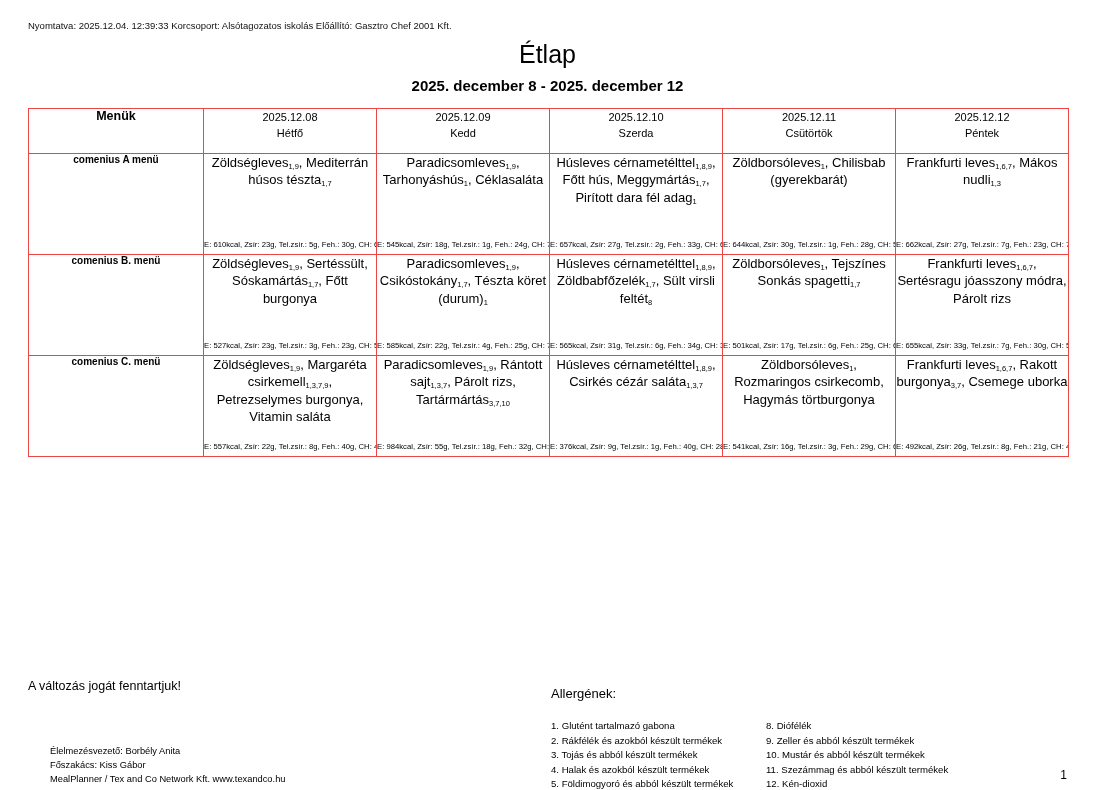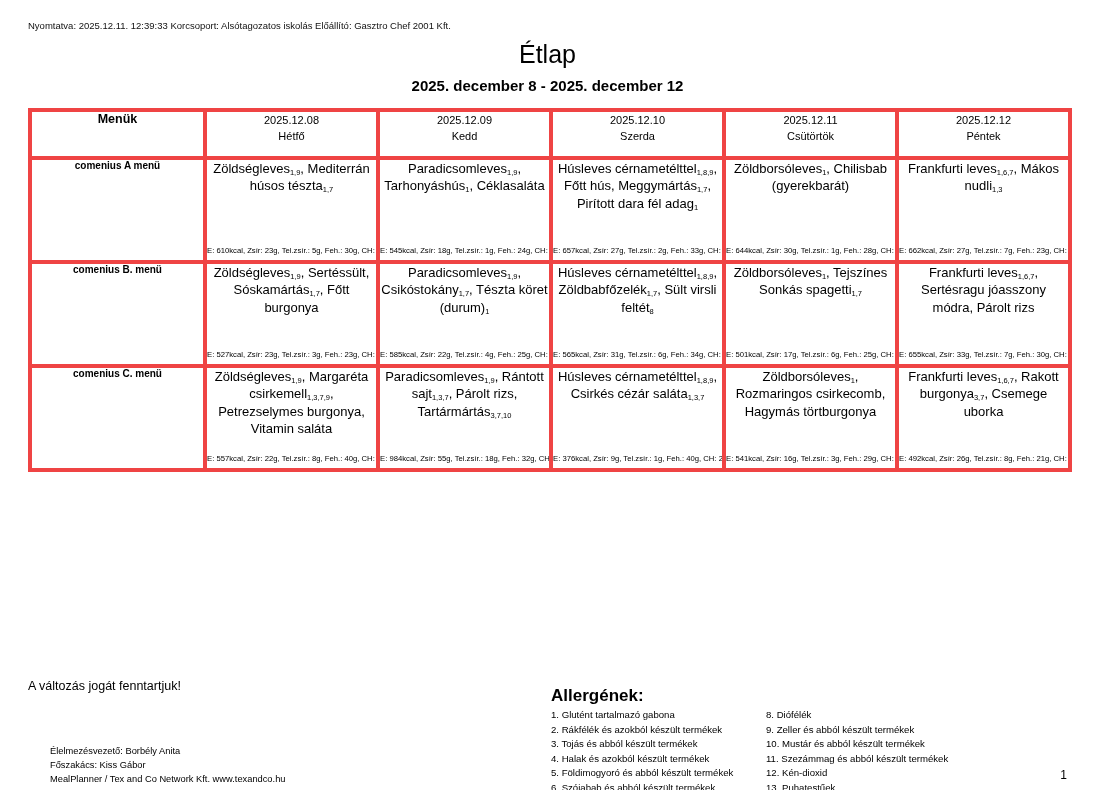--- a/index.html
+++ b/index.html
@@ -50,21 +50,21 @@
   table.menu-table {
     position: absolute;
     left: 28px;
     top: 108px;
     width: 1040px;
     border-collapse: collapse;
     table-layout: fixed;
   }
   table.menu-table th,
   table.menu-table td {
-    border: 4px solid #ef4444;
+    border: 1px solid #ef4444;
     vertical-align: top;
     padding: 0;
   }
   .head-cell {
     text-align: center;
     height: 44px;
     vertical-align: middle;
   }
   .head-menus {
     font-size: 12.5px;
@@ -123,23 +123,23 @@
     top: 679px;
     font-size: 12.5px;
   }
   .allerg {
     position: absolute;
     left: 551px;
     top: 686px;
     width: 520px;
   }
   .allerg-title {
-    font-size: 17px;
-    font-weight: bold;
-    margin-bottom: 2px;
+    font-size: 13px;
+    font-weight: normal;
+    margin-bottom: 18px;
   }
   .allerg-cols {
     display: flex;
     gap: 0px;
   }
   .allerg-col {
     font-size: 9.6px;
     line-height: 1.52;
   }
   .allerg-col.left { width: 215px; }
@@ -157,21 +157,21 @@
     right: 28px;
     bottom: 8px;
     font-size: 12px;
   }
 </style>
 </head>
 <body>
 
 <div class="page">
 
-  <div class="print-info">Nyomtatva: 2025.12.11. 12:39:33 Korcsoport: Alsótagozatos iskolás Előállító: Gasztro Chef 2001 Kft.</div>
+  <div class="print-info">Nyomtatva: 2025.12.04. 12:39:33 Korcsoport: Alsótagozatos iskolás Előállító: Gasztro Chef 2001 Kft.</div>
 
   <div class="doc-title">Étlap</div>
   <div class="doc-subtitle">2025. december 8 - 2025. december 12</div>
 
   <table class="menu-table">
     <colgroup>
       <col class="col-menu">
       <col class="col-day">
       <col class="col-day">
       <col class="col-day">

